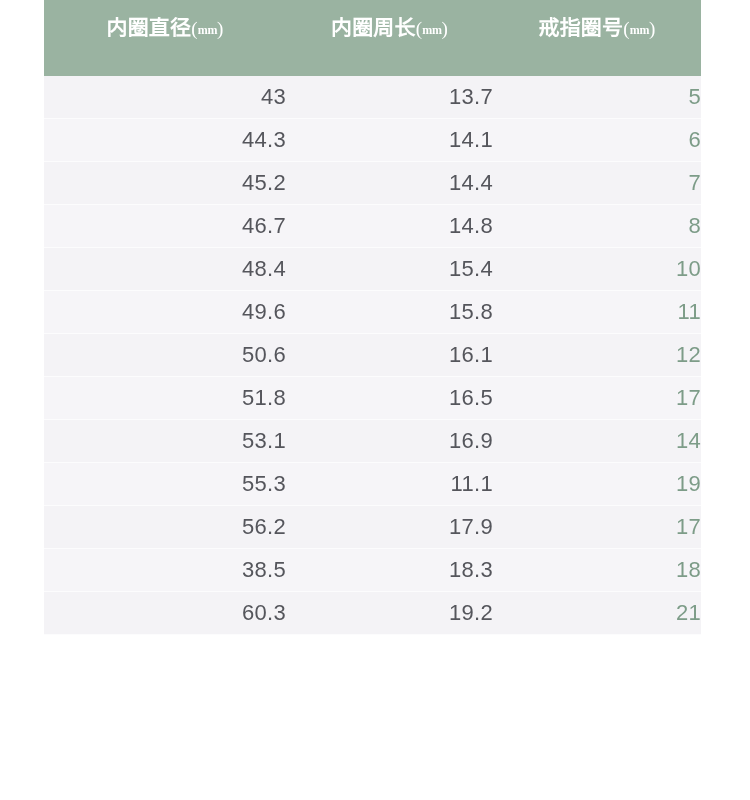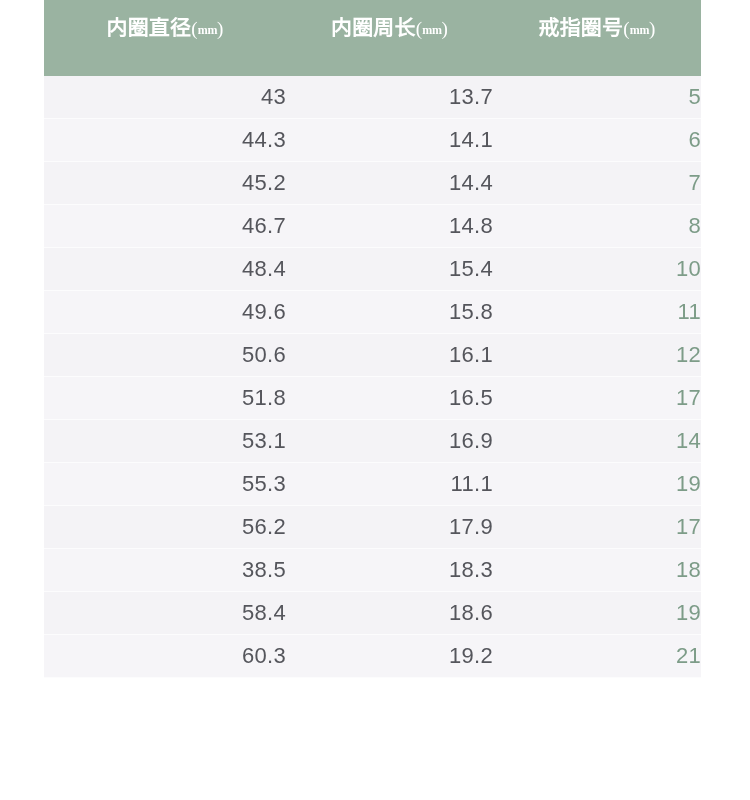--- a/index.html
+++ b/index.html
@@ -169,25 +169,20 @@
             <td class="col-circumference">56.2</td>
             <td class="col-diameter">17.9</td>
             <td class="col-ring">17</td>
           </tr>
           <tr>
             <td class="col-circumference">38.5</td>
             <td class="col-diameter">18.3</td>
             <td class="col-ring">18</td>
           </tr>
           <tr>
-            <td class="col-circumference">58.4</td>
-            <td class="col-diameter">18.6</td>
-            <td class="col-ring">19</td>
-          </tr>
-          <tr>
             <td class="col-circumference">60.3</td>
             <td class="col-diameter">19.2</td>
             <td class="col-ring">21</td>
           </tr>
         </tbody>
     </table>
   </div>
 </div>
 
 </body></html>

